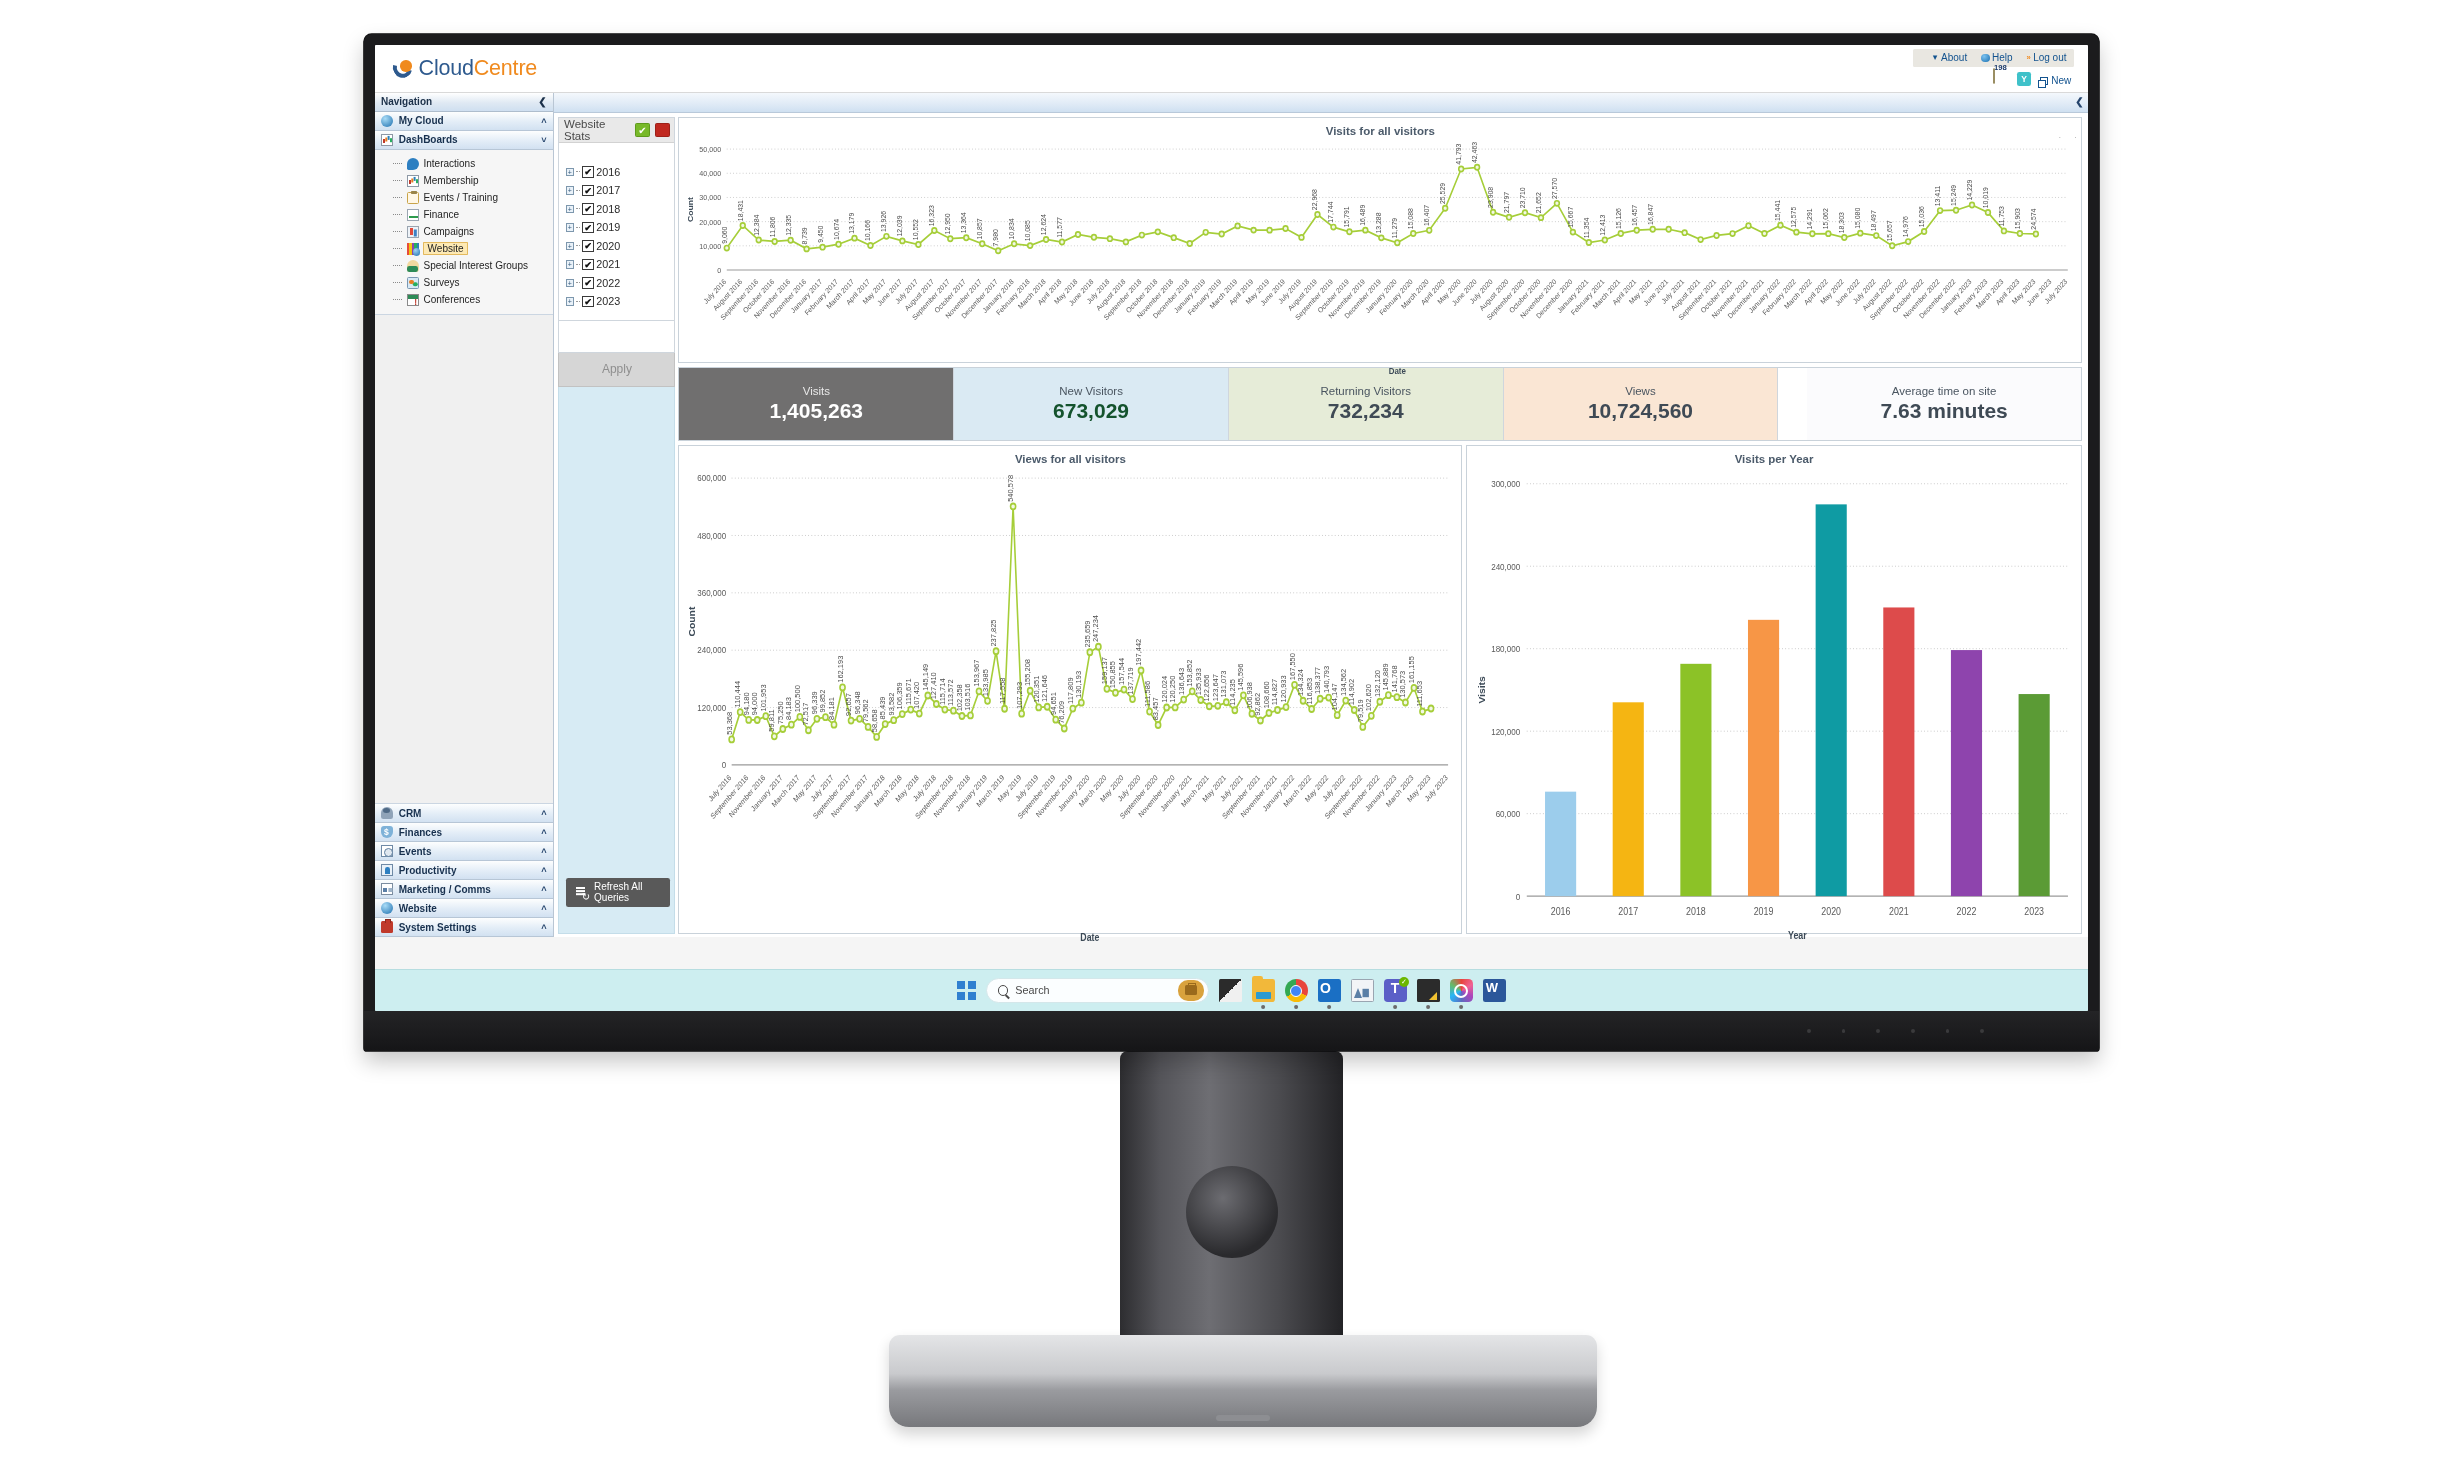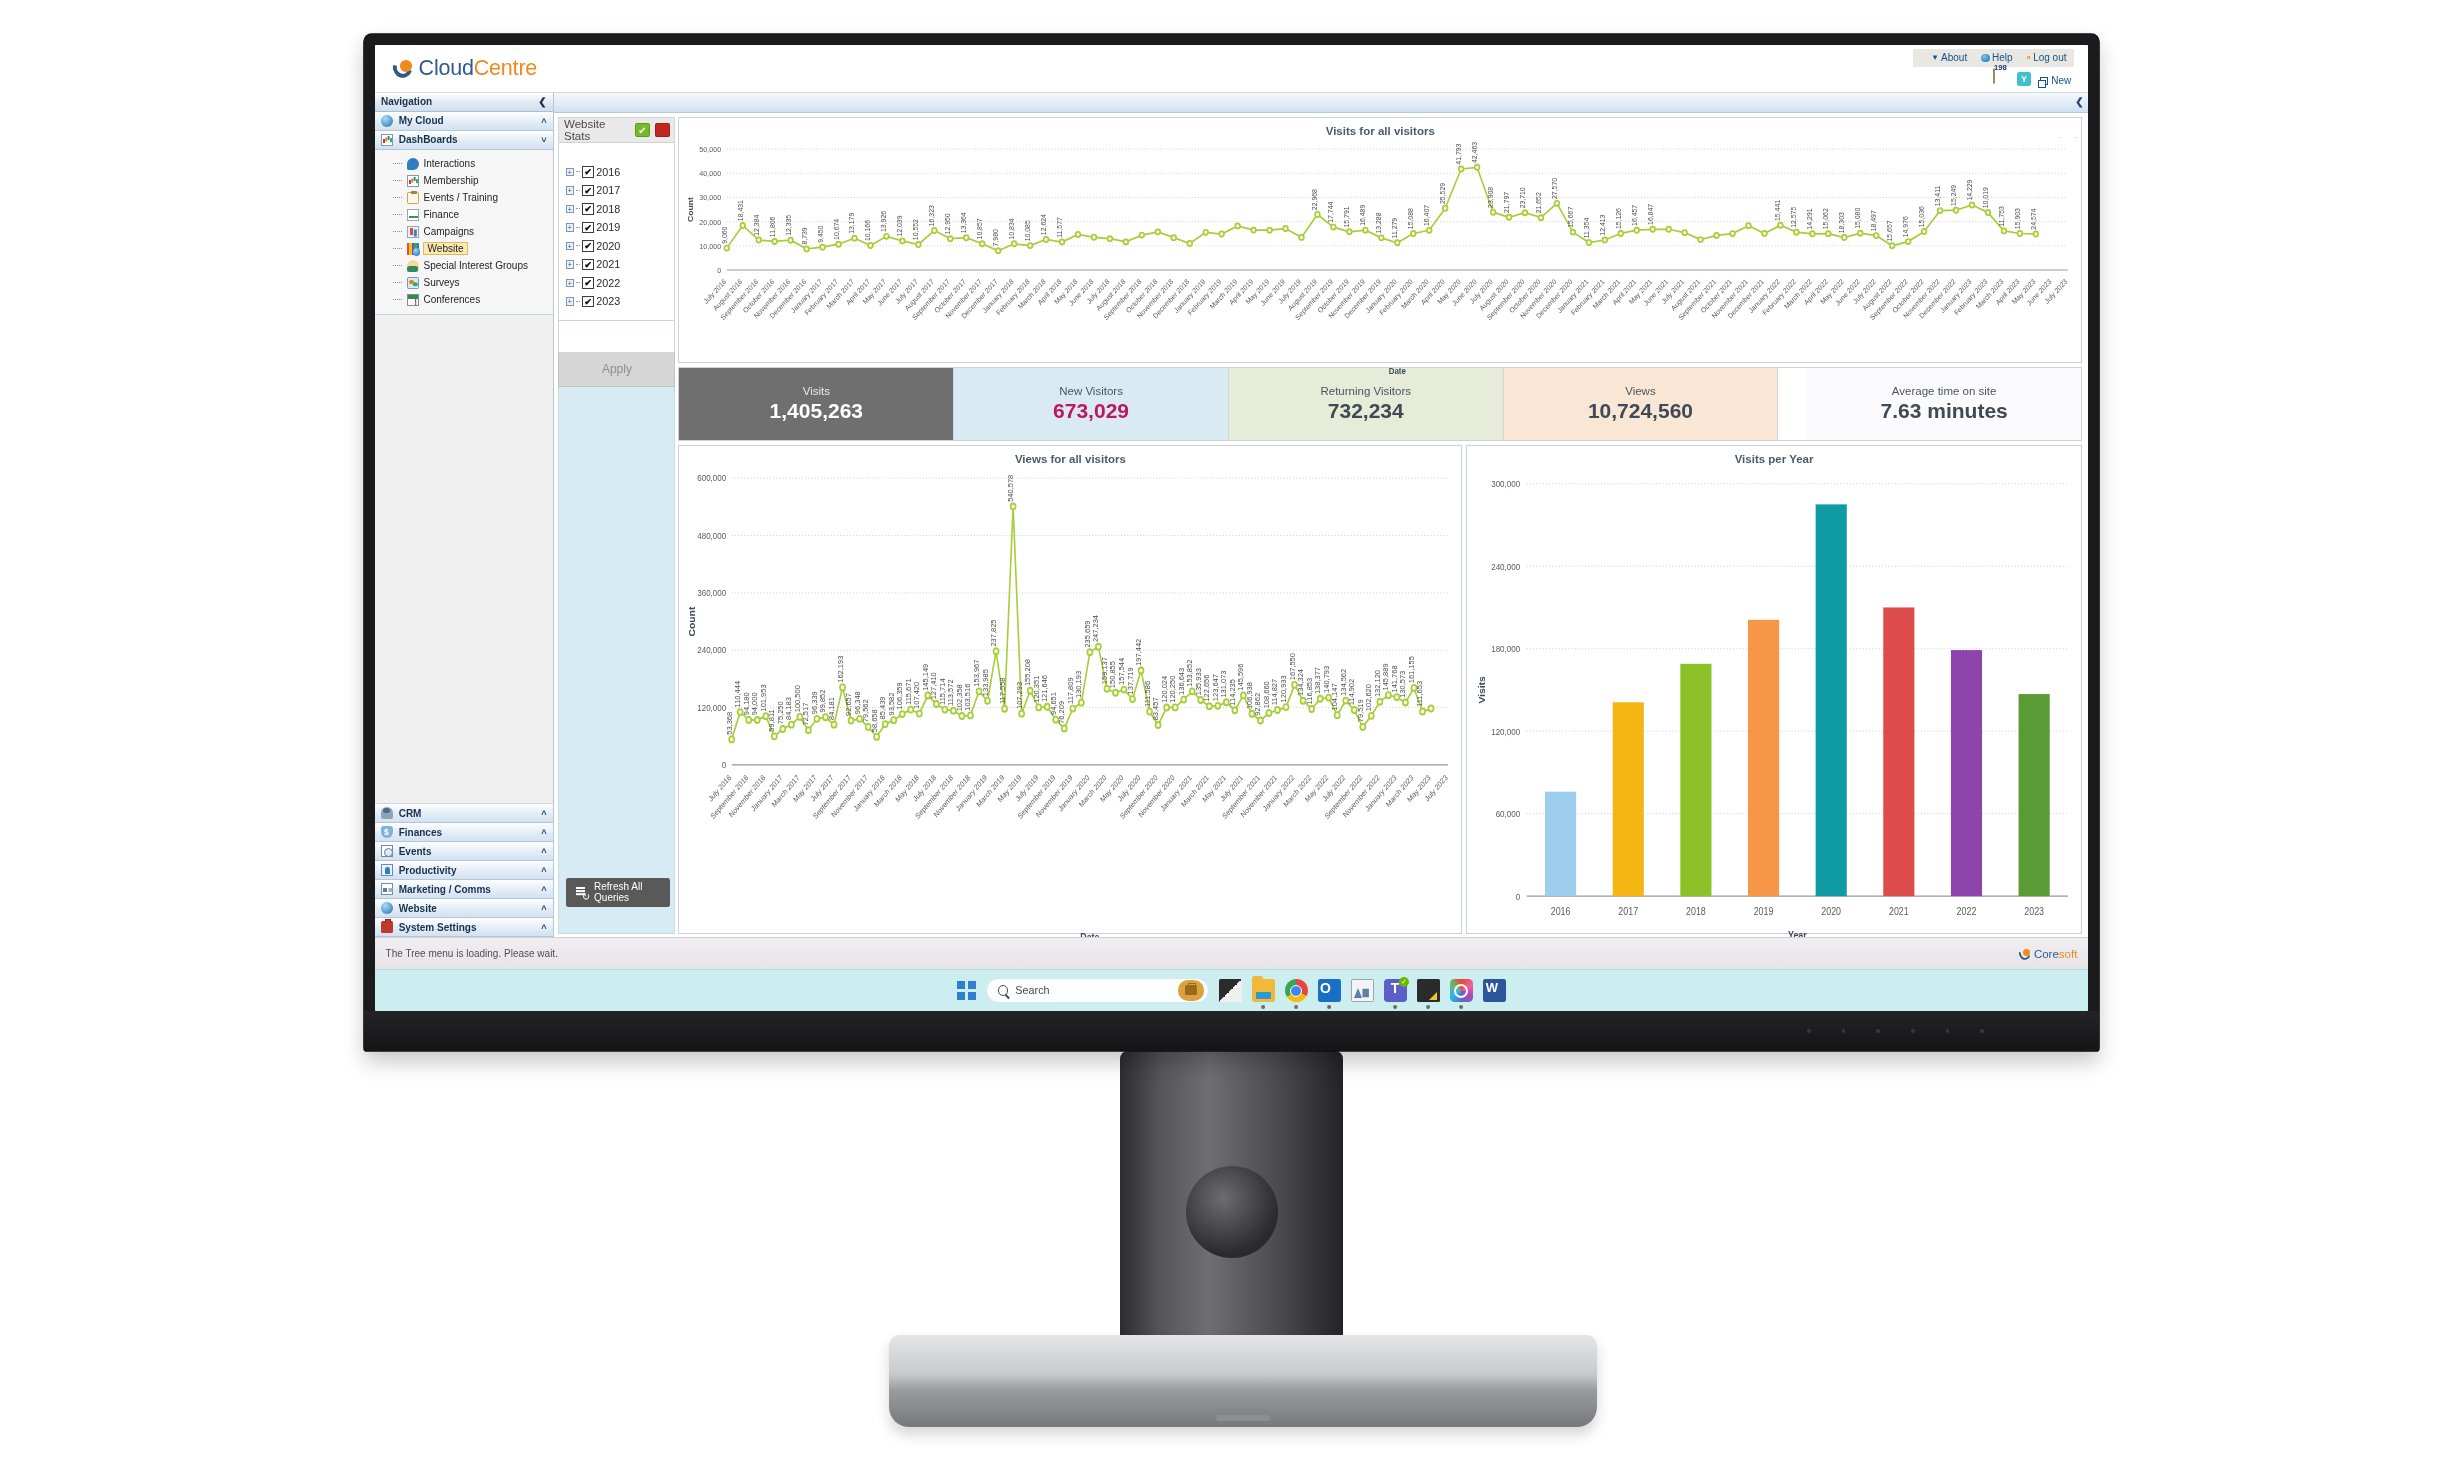--- a/index.html
+++ b/index.html
@@ -253,21 +253,21 @@
   .chart-top{ flex:0 0 245px; }
   .kpi-row{ flex:0 0 74px; display:flex; border:0.8px solid #c9d2da; }
   .kpi{
     flex:1 1 0; display:flex; flex-direction:column; align-items:center; justify-content:center;
     border-right:0.8px solid #cfd6dd; gap:1.5px;
   }
   .kpi:last-child{ border-right:none;}
   .kpi .lab{ font-size:11.5px; }
   .kpi .val{ font-size:21px; font-weight:bold; }
   .kpi.k0{ background:#706f6f; } .kpi.k0 .lab{color:#e8e8e8;} .kpi.k0 .val{color:#ffffff;}
-  .kpi.k1{ background:#daeaf3; } .kpi.k1 .lab{color:#4a5560;} .kpi.k1 .val{color:#be185d;}
+  .kpi.k1{ background:#daeaf3; } .kpi.k1 .lab{color:#4a5560;} .kpi.k1 .val{color:#14532d;}
   .kpi.k2{ background:#e6ecd8; } .kpi.k2 .lab{color:#4a5560;} .kpi.k2 .val{color:#3f4a55;}
   .kpi.k3{ background:#fae6d4; } .kpi.k3 .lab{color:#4a5560;} .kpi.k3 .val{color:#3f4a55;}
   .kpi.k4{ background:#fbfbfd;margin-left:29px; } .kpi.k4 .lab{color:#4a5560;} .kpi.k4 .val{color:#3f4a55;}
 
   .bottom-row{ flex:1 1 auto; display:flex; gap:3.8px; min-height:0;}
   .panel-views{ flex:1 1 56%; min-width:0;}
   .panel-bars{ flex:1 1 44%; min-width:0;}
 
   svg.plot{ display:block; width:100%; height:100%; }
   .axtxt{ font-family:"Liberation Sans", sans-serif; fill:#5b5b5b; }
@@ -1112,30 +1112,20 @@
                           <text x="409" y="506" class="axlab" font-size="11" text-anchor="middle">Year</text>
                         </svg>
                     </div>
                   </div>
 
                 </div>
               </div>
             </div>
           </div>
 
-          <div class="status-bar">
-            <span class="status-text">The Tree menu is loading. Please wait.</span>
-            <span class="coresoft">
-              <span class="logo-mark">
-                <span class="swoosh"></span>
-                  <span class="dot"></span>
-              </span>
-              <span class="t"><span class="a">Core</span><span class="b">soft</span></span>
-            </span>
-          </div>
         </div>
 
         <div id="taskbar">
           <span class="tb-win">
               <i></i>
               <i></i>
               <i></i>
               <i></i>
             </span>
           <span class="tb-search">

